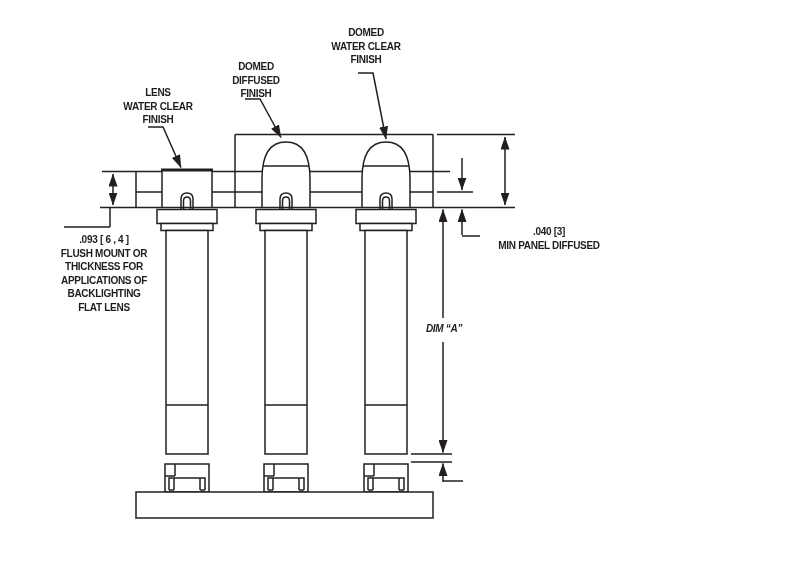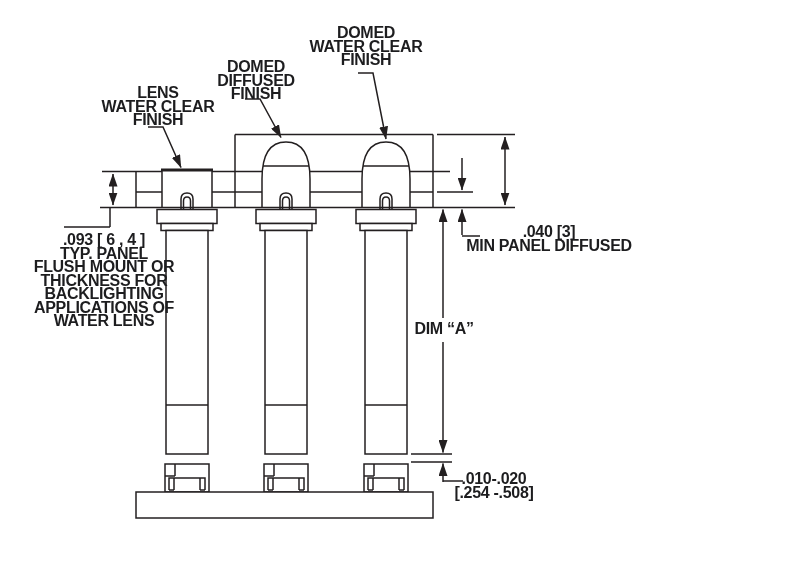--- a/index.html
+++ b/index.html
@@ -2,24 +2,24 @@
 <html><head>
 <meta charset="utf-8">
 <style>
   html,body{margin:0;padding:0;background:#fff;}
   .canvas{
     position:relative;width:798px;height:566px;background:#ffffff;
     font-family:"Liberation Sans",sans-serif;overflow:hidden;
   }
   .lbl{
     position:absolute;text-align:center;color:#1d1d1f;
-    font-weight:bold;font-size:16px;line-height:13.5px;
+    font-weight:bold;font-size:10px;line-height:13.5px;
     letter-spacing:-0.3px;white-space:nowrap;
   }
-  .dim-a-lbl{background:#ffffff;padding:0 2px;}
+  .dim-a-lbl{background:#ffffff;padding:0 2px;font-style:italic;}
   svg{position:absolute;left:0;top:0;}
 </style>
 </head>
 <body>
 
 <div class="canvas">
 
   <svg width="798" height="566" viewBox="0 0 798 566">
     <defs>
       <marker id="arw" viewBox="0 0 13 9" markerWidth="13" markerHeight="9" refX="12.5" refY="4.5" orient="auto-start-reverse" markerUnits="userSpaceOnUse">
@@ -145,30 +145,25 @@
   </div>
 
 
   <div class="lbl" style="left:459px;top:225px;width:180px">
     <div>.040 [3]</div>
     <div>MIN PANEL DIFFUSED</div>
   </div>
 
   <div class="lbl" style="left:24px;top:233px;width:160px">
     <div>.093 [ 6 , 4 ]</div>
-    <div>TYP. PANEL</div>
     <div>FLUSH MOUNT OR</div>
     <div>THICKNESS FOR</div>
+    <div>APPLICATIONS OF</div>
     <div>BACKLIGHTING</div>
-    <div>APPLICATIONS OF</div>
-    <div>WATER LENS</div>
+    <div>FLAT LENS</div>
   </div>
 
   <div class="lbl" style="left:406px;top:322px;width:76px">
     <span class="dim-a-lbl">DIM “A”</span>
   </div>
 
-  <div class="lbl" style="left:446px;top:472px;width:96px">
-    <div>.010-.020</div>
-    <div>[.254 -.508]</div>
-  </div>
 
 </div>
 
 </body></html>

